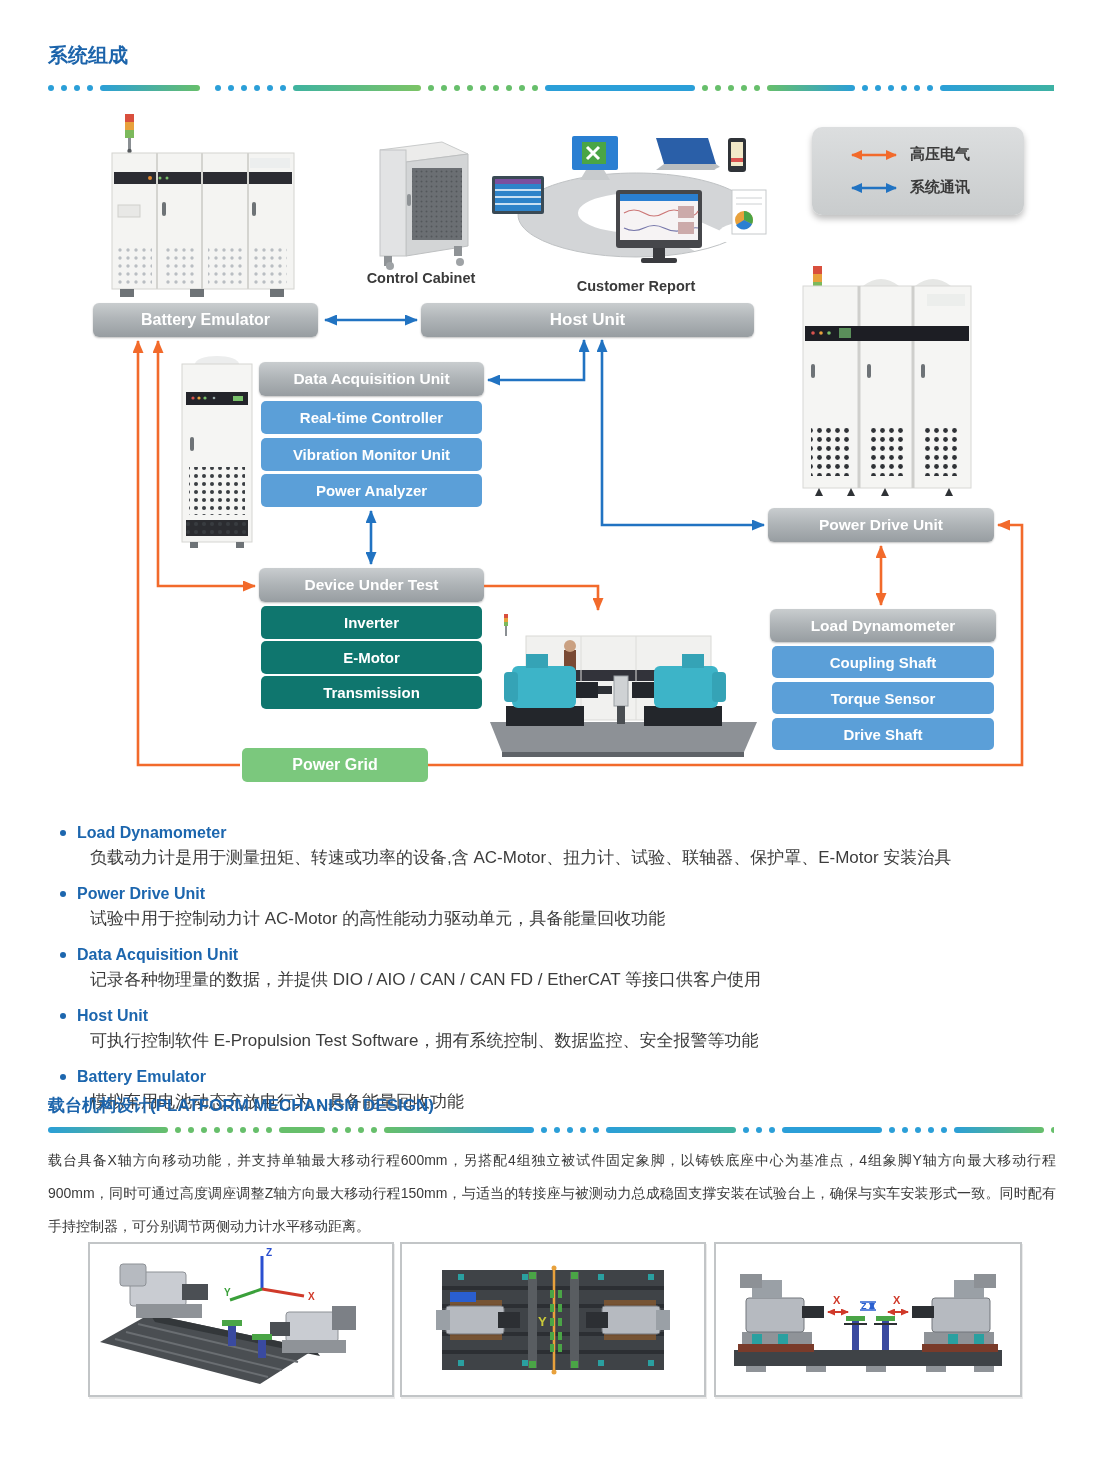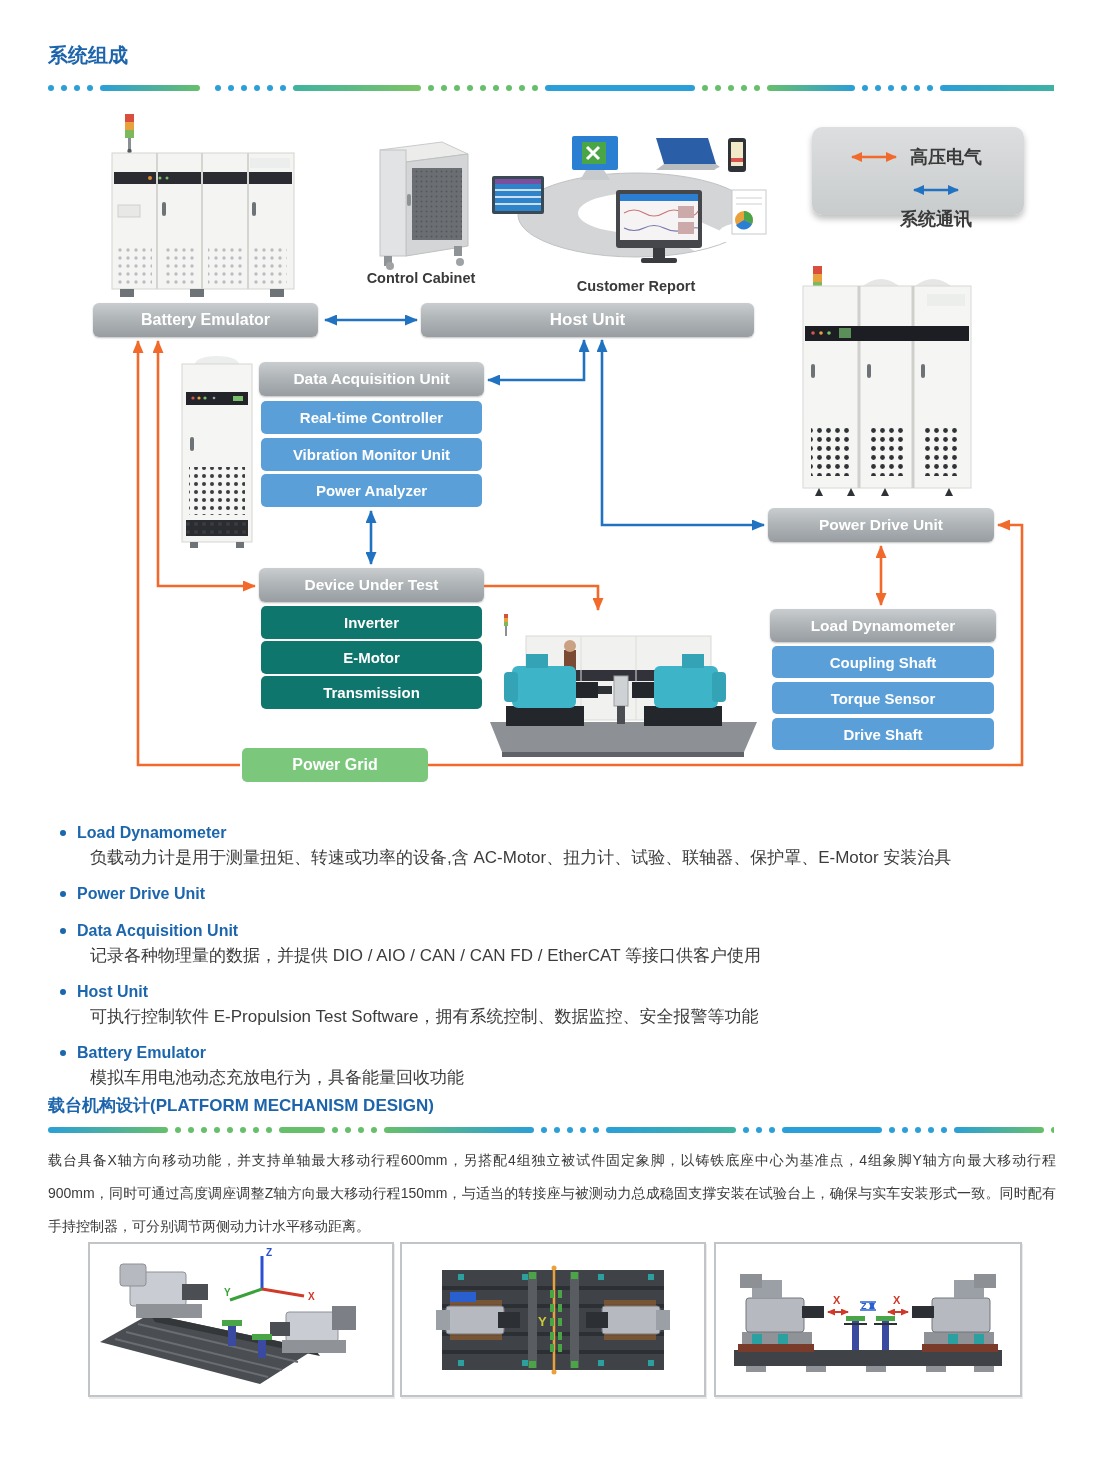--- a/index.html
+++ b/index.html
@@ -26,21 +26,21 @@
         align-items:center;justify-content:center;font-size:15px;}
   .tbox{background:#0f766e;border-radius:5px;color:#fff;font-weight:bold;display:flex;
         align-items:center;justify-content:center;font-size:15px;}
   .grbox{background:#7bc87d;border-radius:5px;color:#fff;font-weight:bold;display:flex;
         align-items:center;justify-content:center;font-size:16px;}
   .img-label{color:#3a3a3a;font-weight:bold;font-size:14px;text-align:center;}
   
   .legend{background:linear-gradient(180deg,#dcdedf,#c9cccd);border-radius:10px;
           box-shadow:0 4px 6px rgba(0,0,0,.25);}
   .legend-row{display:flex;align-items:center;gap:10px;}
-  .legend-label{font-size:18px;font-weight:bold;color:#3a3a3a;text-align:right;}
+  .legend-label{font-size:15px;font-weight:bold;color:#3a3a3a;text-align:right;}
   
   .bullets{position:absolute;left:60px;top:820px;width:1000px;}
   .bullet{margin-bottom:11px;}
   .bullet-head{display:flex;align-items:center;gap:11px;}
   .bullet-dot{width:6px;height:6px;border-radius:50%;background:#1c66ae;flex:0 0 auto;}
   .bullet-title{color:#1c66ae;font-size:16px;font-weight:bold;line-height:26px;}
   .bullet-desc{margin-left:30px;color:#3c3c3c;font-size:17px;line-height:24px;font-weight:500;}
   .para{color:#3a3a3a;font-size:14px;line-height:33px;font-weight:500;text-align:justify;}
   
   .fig{border:2px solid #c2c5c7;background:#fff;box-shadow:1px 2px 0 rgba(0,0,0,.08);}
@@ -189,21 +189,21 @@
     <svg width="52" height="14" viewBox="0 0 52 14">
       <defs>
           <marker id="lgo" markerUnits="userSpaceOnUse" markerWidth="11" markerHeight="10" refX="10" refY="5" orient="auto-start-reverse">
             <path d="M0,0 L11,5 L0,10 Z" fill="#f26a2b"></path>
           </marker>
         </defs>
       <line x1="4" y1="7" x2="48" y2="7" stroke="#f26a2b" stroke-width="2.4" marker-start="url(#lgo)" marker-end="url(#lgo)"></line>
     </svg>
     <span class="legend-label">高压电气</span>
   </div>
-  <div class="legend-row" style="margin:14px 0 0 36px;flex-direction:column;">
+  <div class="legend-row" style="margin:14px 0 0 36px;">
     <svg width="52" height="14" viewBox="0 0 52 14">
       <defs>
           <marker id="lgb" markerUnits="userSpaceOnUse" markerWidth="11" markerHeight="10" refX="10" refY="5" orient="auto-start-reverse">
             <path d="M0,0 L11,5 L0,10 Z" fill="#2173c2"></path>
           </marker>
         </defs>
       <line x1="4" y1="7" x2="48" y2="7" stroke="#2173c2" stroke-width="2.4" marker-start="url(#lgb)" marker-end="url(#lgb)"></line>
     </svg>
     <span class="legend-label">系统通讯</span>
   </div>
@@ -350,20 +350,21 @@
         <span class="bullet-dot"></span>
       <span class="bullet-title">Load Dynamometer</span>
       </div>
     <div class="bullet-desc">负载动力计是用于测量扭矩、转速或功率的设备,含 AC-Motor、扭力计、试验、联轴器、保护罩、E-Motor 安装治具</div>
   </div>
   <div class="bullet">
     <div class="bullet-head">
         <span class="bullet-dot"></span>
       <span class="bullet-title">Power Drive Unit</span>
       </div>
+    <div class="bullet-desc">试验中用于控制动力计 AC-Motor 的高性能动力驱动单元，具备能量回收功能</div>
   </div>
   <div class="bullet">
     <div class="bullet-head">
         <span class="bullet-dot"></span>
       <span class="bullet-title">Data Acquisition Unit</span>
       </div>
     <div class="bullet-desc">记录各种物理量的数据，并提供 DIO / AIO / CAN / CAN FD / EtherCAT 等接口供客户使用</div>
   </div>
   <div class="bullet">
     <div class="bullet-head">

